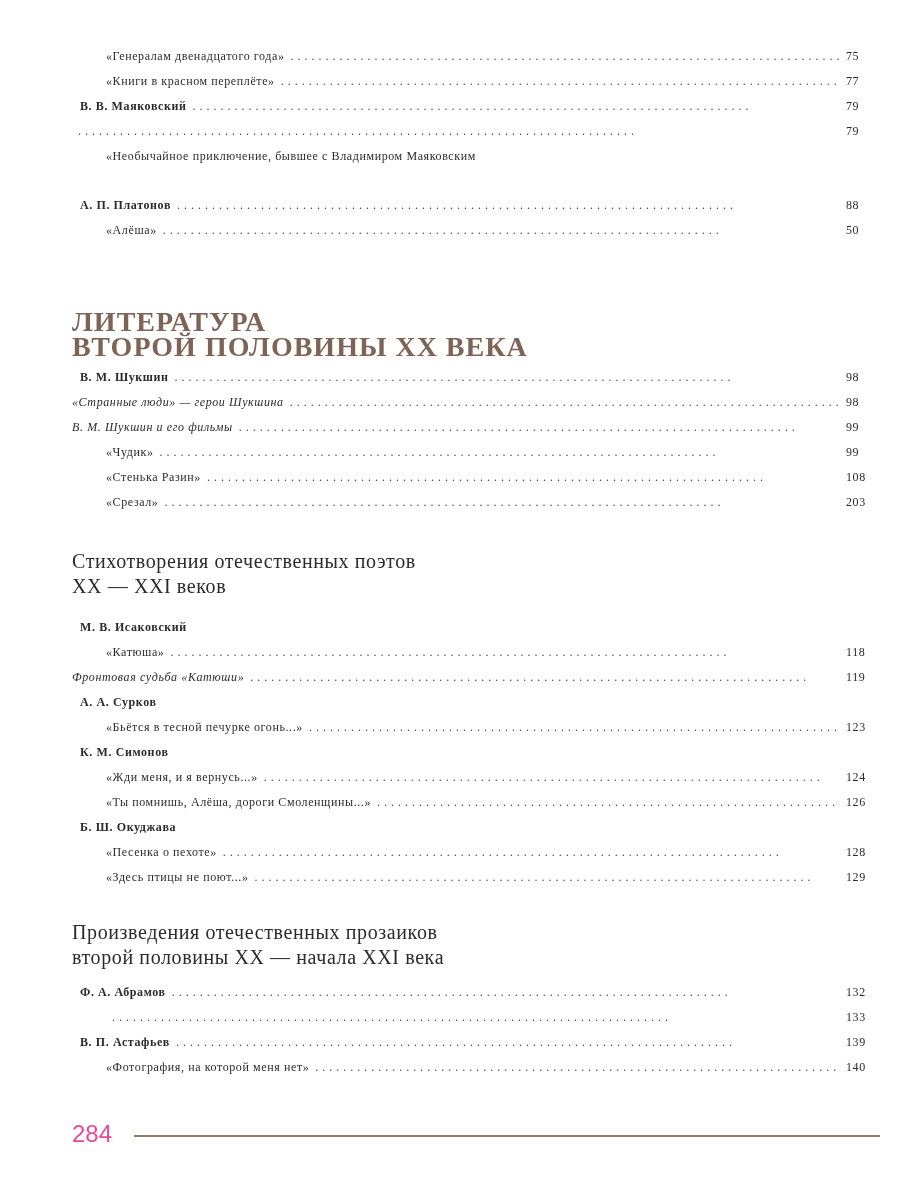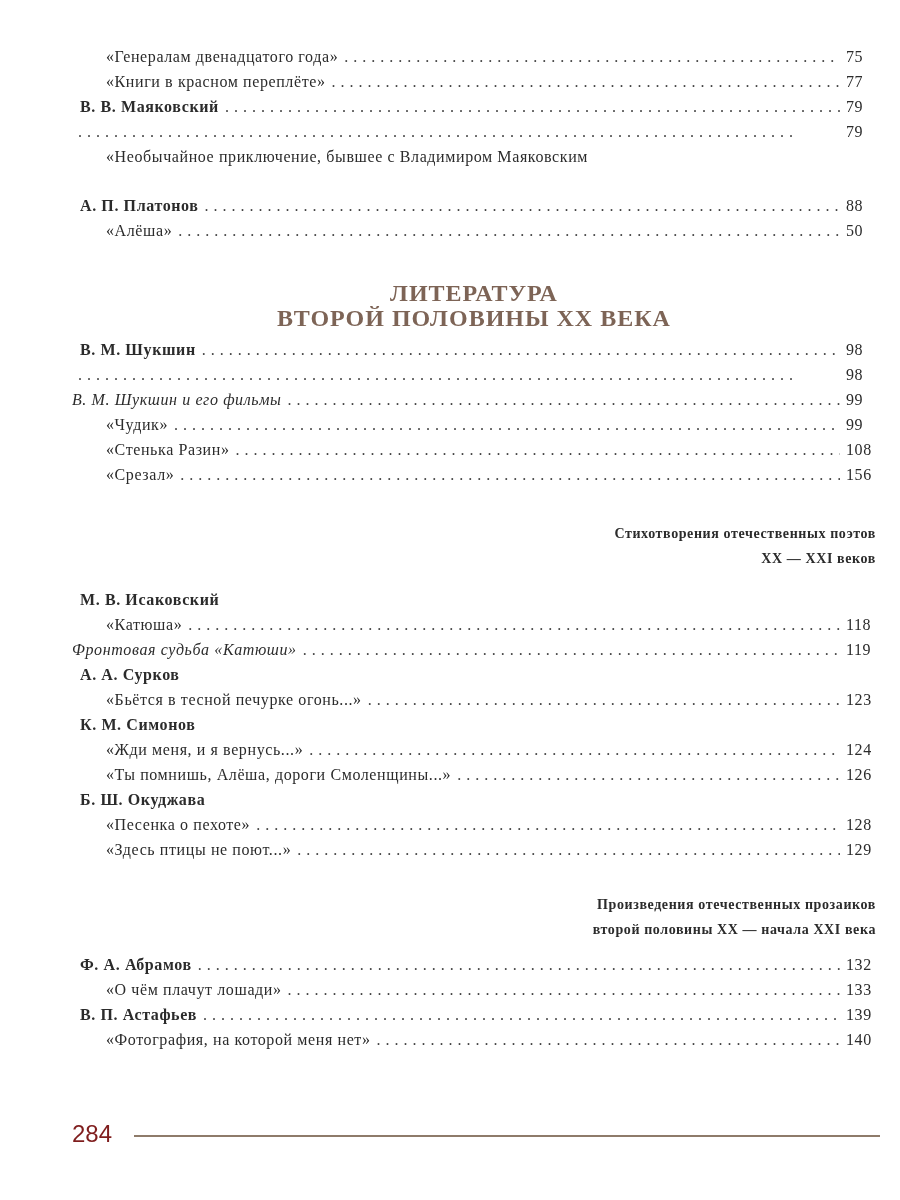--- a/index.html
+++ b/index.html
@@ -3,46 +3,46 @@
 <meta charset="utf-8">
 <style>
   html, body { margin: 0; padding: 0; }
   body {
     width: 900px; height: 1200px; background: #ffffff; position: relative;
     font-family: "Liberation Serif", "DejaVu Serif", serif; color: #2b2b2b;
     overflow: hidden;
   }
   .page { position: absolute; left: 72px; top: 44px; width: 804px; }
   .row {
-    display: flex; align-items: baseline; font-size: 16px; line-height: 25px;
+    display: flex; align-items: baseline; font-size: 12px; line-height: 25px;
     height: 25px; letter-spacing: 0.6px;
   }
   .row.indent { padding-left: 34px; }
   .row .t { white-space: nowrap; }
   .row .dots {
     flex: 1; overflow: hidden; white-space: nowrap; margin: 0 6px;
     letter-spacing: 4.2px; color: #444;
   }
   .row .dots::before { content: ". . . . . . . . . . . . . . . . . . . . . . . . . . . . . . . . . . . . . . . . . . . . . . . . . . . . . . . . . . . . . . . . . . . . . . . . . . . . . . . ."; letter-spacing: 0; word-spacing: 1px; }
   .row .p { min-width: 30px; text-align: left; white-space: nowrap; }
   .row.b .t { font-weight: bold; margin-left: 8px; }
   .row.i .t { font-style: italic; }
   .row.plain { display: block; }
   .gap-s { height: 6px; }
   .gap-m { height: 24px; }
   .sec-title {
-    text-align: center; color: #7d6456; font-size: 24px; line-height: 25px;
-    letter-spacing: 1px; font-weight: bold;
+    text-align: left; color: #7d6456; font-size: 28px; line-height: 25px;
+    letter-spacing: 1px; font-weight: bold; margin-top: 28px;
   }
   .sub-title {
-    text-align: right; font-size: 14px; line-height: 25px; font-weight: bold;
+    text-align: left; font-size: 20px; line-height: 25px; font-weight: normal;
     letter-spacing: 0.6px;
   }
   .footer { position: absolute; left: 72px; top: 1120px; width: 808px; display: flex; align-items: center; }
-  .footer .num { font-family: "Liberation Sans", "DejaVu Sans", sans-serif; font-size: 24px; color: #7f1d1d; }
+  .footer .num { font-family: "Liberation Sans", "DejaVu Sans", sans-serif; font-size: 24px; color: #ec4899; }
   .footer .rule { flex: 1; height: 2px; background: #8e7b6a; margin-left: 22px; margin-top: 4px; }
 </style>
 </head>
 <body>
 
 <div class="page">
 
   <div class="row indent">
     <span class="t">«Генералам двенадцатого года»</span>
       <span class="dots"></span>
@@ -85,20 +85,21 @@
     <div>ВТОРОЙ ПОЛОВИНЫ XX ВЕКА</div>
   </div>
   <div class="gap-s"></div>
 
   <div class="row b">
     <span class="t">В. М. Шукшин</span>
       <span class="dots"></span>
       <span class="p">98</span>
   </div>
   <div class="row i">
+    <span class="t">«Странные люди» — герои Шукшина</span>
       <span class="dots"></span>
       <span class="p">98</span>
   </div>
   <div class="row i">
     <span class="t">В. М. Шукшин и его фильмы</span>
       <span class="dots"></span>
       <span class="p">99</span>
   </div>
   <div class="row indent">
     <span class="t">«Чудик»</span>
@@ -106,21 +107,21 @@
       <span class="p">99</span>
   </div>
   <div class="row indent">
     <span class="t">«Стенька Разин»</span>
       <span class="dots"></span>
       <span class="p">108</span>
   </div>
   <div class="row indent">
     <span class="t">«Срезал»</span>
       <span class="dots"></span>
-      <span class="p">156</span>
+      <span class="p">203</span>
   </div>
 
   <div style="height:34px"></div>
   <div class="sub-title">
     <div>Стихотворения отечественных поэтов</div>
     <div>XX — XXI веков</div>
   </div>
   <div style="height:16px"></div>
 
   <div class="row b plain">
@@ -177,21 +178,20 @@
     <div>второй половины XX — начала XXI века</div>
   </div>
   <div style="height:10px"></div>
 
   <div class="row b">
     <span class="t">Ф. А. Абрамов</span>
       <span class="dots"></span>
       <span class="p">132</span>
   </div>
   <div class="row indent">
-    <span class="t">«О чём плачут лошади»</span>
       <span class="dots"></span>
       <span class="p">133</span>
   </div>
   <div class="row b">
     <span class="t">В. П. Астафьев</span>
       <span class="dots"></span>
       <span class="p">139</span>
   </div>
   <div class="row indent">
     <span class="t">«Фотография, на которой меня нет»</span>

